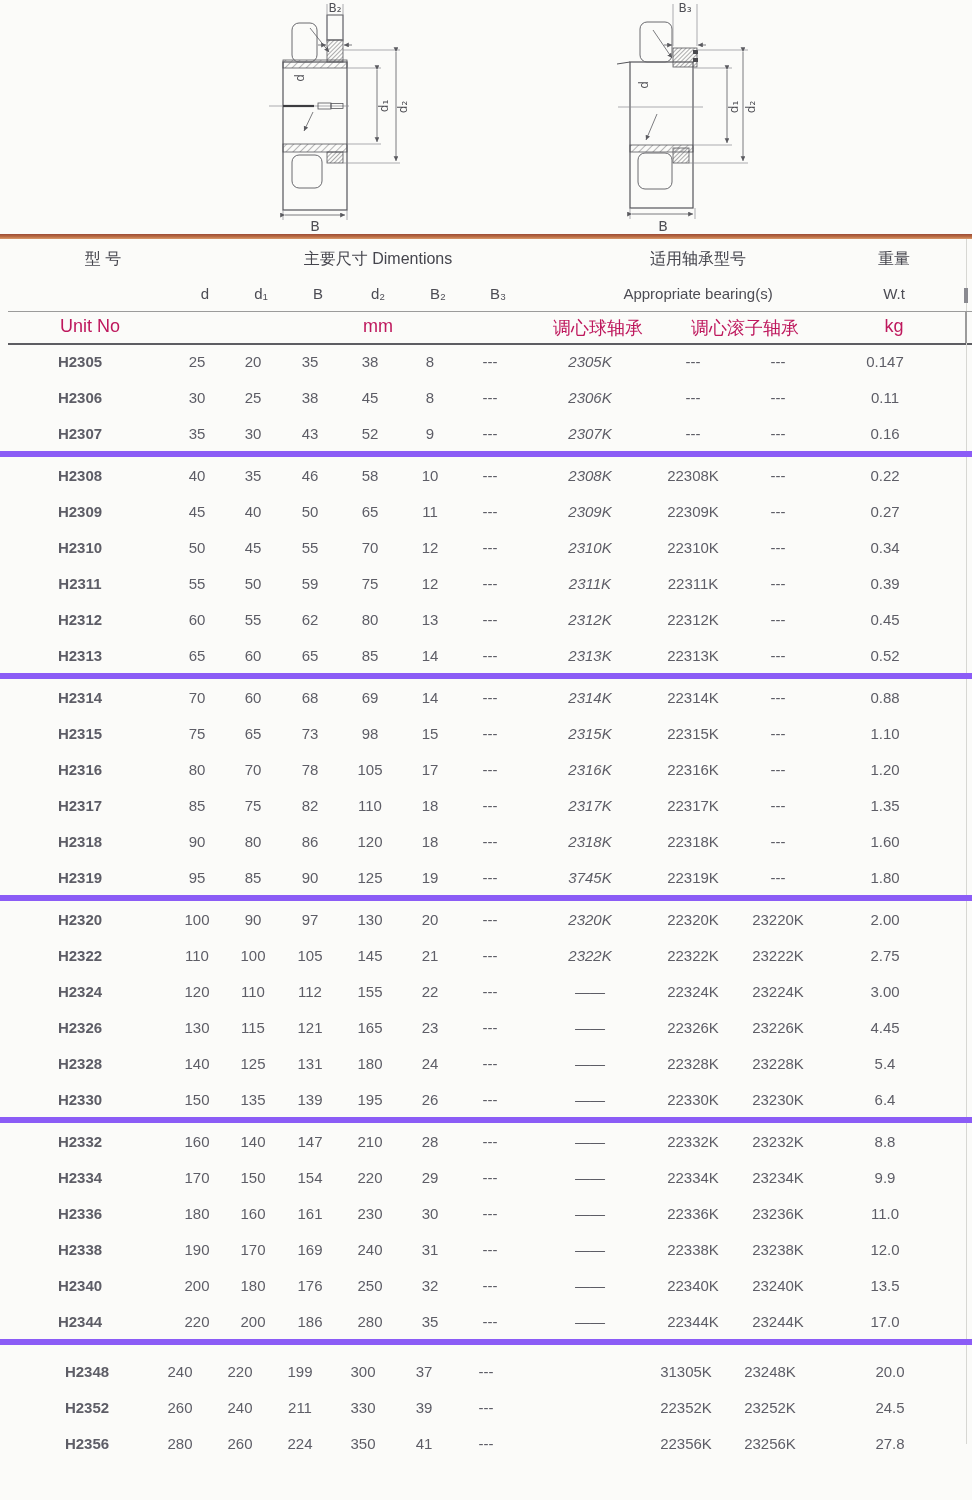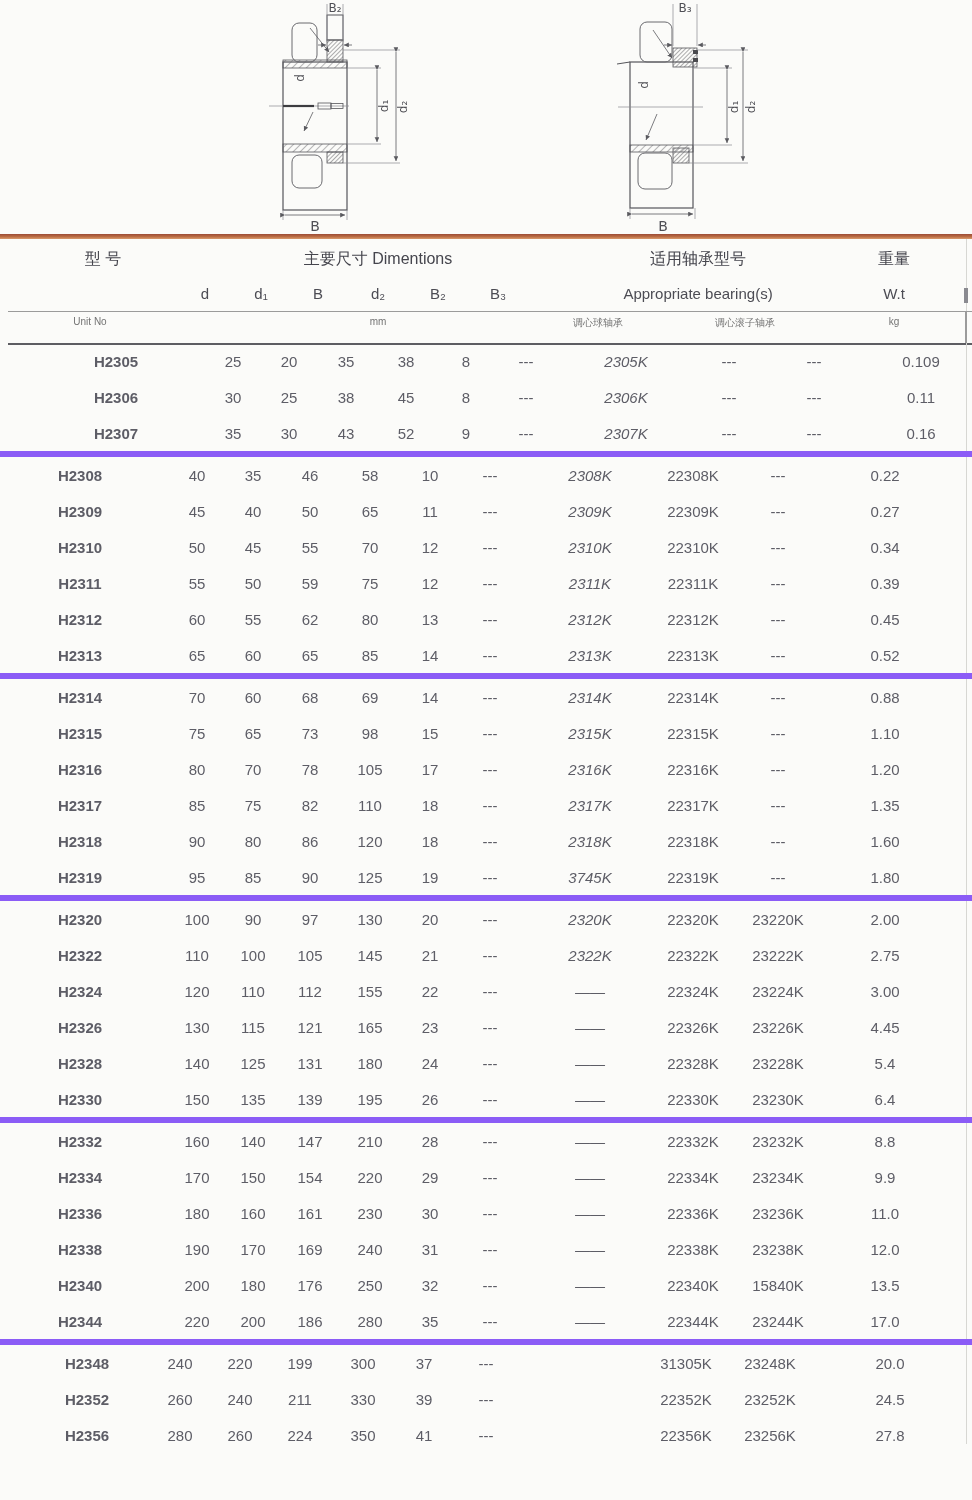--- a/index.html
+++ b/index.html
@@ -17,31 +17,31 @@
   .drawing text{fill:#4f4f55;font-family:"DejaVu Sans",sans-serif;}
   
   .sep-band{position:absolute;left:0;top:234px;width:972px;height:5px;
     background:linear-gradient(#9c4b37,#b96a42,#d89a6d);}
   
   .thead{position:absolute;left:8px;top:239px;width:972px;height:104px;
     border-bottom:2px solid #5d5d62;}
   .thead .h{position:absolute;transform:translateX(-50%);white-space:nowrap;}
   .hrow1{top:10px;font-size:16px;color:#45454d;}
   .hrow2{top:46px;font-size:15px;color:#4c4c54;}
-  .hrow3{top:77px;font-size:10px;color:#737373;}
+  .hrow3{top:77px;font-size:18px;color:#be185d;}
   .hline{position:absolute;left:0;top:72px;width:972px;border-top:1px solid #9b9b9b;}
   
   .edge-line{position:absolute;left:966px;top:239px;width:1px;height:1205px;background:#d7d7d3;}
   .edge-glyph{position:absolute;left:964px;top:288px;width:4px;height:15px;background:#8a8a90;}
   .edge-seg{position:absolute;left:965px;top:311px;width:2px;height:32px;background:#9b9b9b;}
   
   .tbody{position:absolute;left:0;top:343px;width:972px;}
   .tgroup{border-top:6px solid #8b5cf6;}
-  .tgroup:first-child{border-top:none;margin-left:36px;}
-  .tgroup-last{padding-top:0;}
+  .tgroup:first-child{border-top:none;}
+  .tgroup-last{padding-top:8px;}
   .trow{position:relative;height:36px;}
   .trow span{
     position:absolute;top:50%;transform:translate(-50%,-50%);
     white-space:nowrap;font-size:15px;color:#5d5d66;
   }
   .c0,.lc0{font-weight:700;color:#33333b;font-size:15.5px;}
   
   .c0{left:80px;} .c1{left:197px;} .c2{left:253px;} .c3{left:310px;}
   .c4{left:370px;} .c5{left:430px;} .c6{left:490px;} .c7{left:590px;font-style:italic;}
   .c8{left:693px;} .c9{left:778px;} .c10{left:885px;}
@@ -201,21 +201,21 @@
           <span class="c0">H2305</span>
           <span class="c1">25</span>
           <span class="c2">20</span>
           <span class="c3">35</span>
           <span class="c4">38</span>
           <span class="c5">8</span>
           <span class="c6">---</span>
           <span class="c7">2305K</span>
           <span class="c8">---</span>
           <span class="c9">---</span>
-          <span class="c10">0.109</span>
+          <span class="c10">0.147</span>
         </div>
         <div class="trow">
           <span class="c0">H2306</span>
           <span class="c1">30</span>
           <span class="c2">25</span>
           <span class="c3">38</span>
           <span class="c4">45</span>
           <span class="c5">8</span>
           <span class="c6">---</span>
           <span class="c7">2306K</span>
@@ -533,21 +533,21 @@
         <div class="trow">
           <span class="c0">H2340</span>
           <span class="c1">200</span>
           <span class="c2">180</span>
           <span class="c3">176</span>
           <span class="c4">250</span>
           <span class="c5">32</span>
           <span class="c6">---</span>
           <span class="c7">——</span>
           <span class="c8">22340K</span>
-          <span class="c9">15840K</span>
+          <span class="c9">23240K</span>
           <span class="c10">13.5</span>
         </div>
         <div class="trow">
           <span class="c0">H2344</span>
           <span class="c1">220</span>
           <span class="c2">200</span>
           <span class="c3">186</span>
           <span class="c4">280</span>
           <span class="c5">35</span>
           <span class="c6">---</span>

